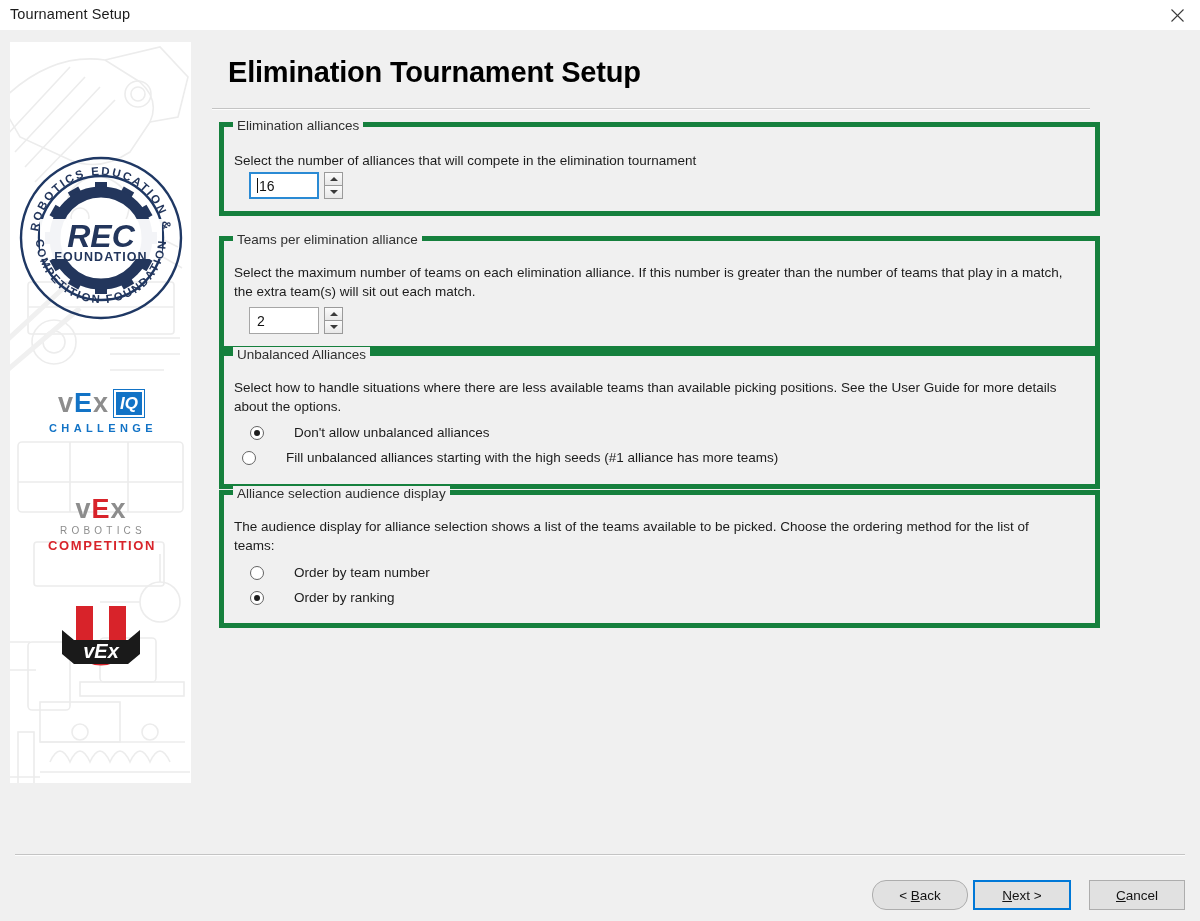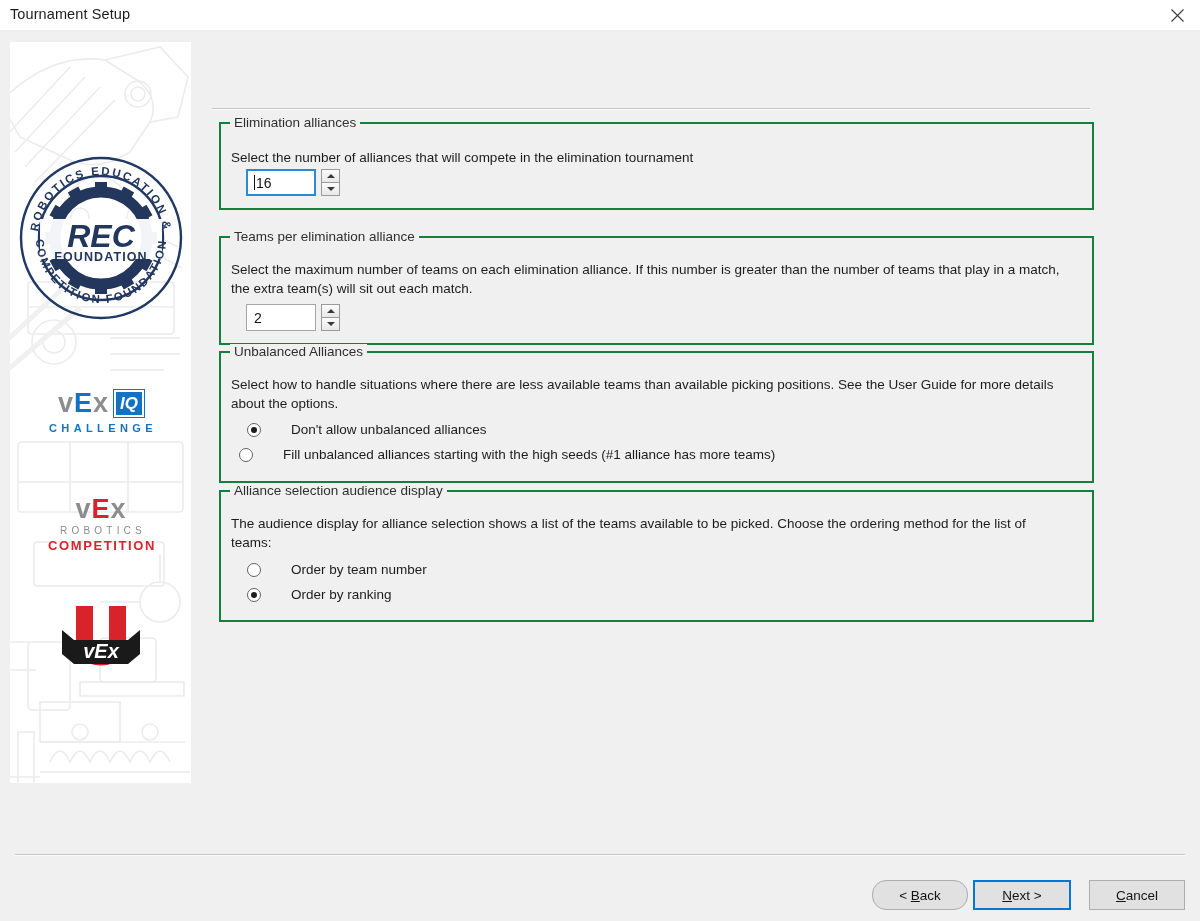--- a/index.html
+++ b/index.html
@@ -111,21 +111,21 @@
   .head-rule {
     position: absolute; left: 212px; top: 78px;
     width: 878px; height: 1px;
     background: #c4c4c4;
     border-bottom: 1px solid #fdfdfd;
   }
 
   
   .group {
     position: absolute;
-    border: 2px solid #15803d;
+    border: 5px solid #15803d;
     background: #f0f0f0;
   }
   .group-title {
     position: absolute; top: -9px; left: 9px;
     background: #f0f0f0;
     padding: 0 4px;
     font-size: 13.5px; color: #2f2f2f;
     white-space: nowrap;
   }
   .group-desc {
@@ -339,20 +339,21 @@
 
       <div class="logo-vexu">
         <svg viewBox="0 0 82 86" width="82" height="86">
           <path d="M16 4 h17 v44 a8 8 0 0 0 16 0 V4 h17 v48 a33 33 0 0 1 -50 0 Z" fill="#d8232a"></path>
           <path d="M2 28 L14 38 L68 38 L80 28 L80 52 L68 62 L14 62 L2 52 Z" fill="#1a1a1a"></path>
           <text x="41" y="56" text-anchor="middle" fill="#ffffff" font-family="Liberation Sans, sans-serif" font-size="20" font-weight="bold" font-style="italic">vEx</text>
         </svg>
       </div>
     </div>
 
+    <div class="headline">Elimination Tournament Setup</div>
     <div class="head-rule"></div>
 
     <div class="group" style="left:219px; top:92px; width:871px; height:84px;">
       <div class="group-title">Elimination alliances</div>
       <div class="group-desc" style="left:10px; top:24px; width:845px;">Select the number of alliances that will compete in the elimination tournament</div>
       <div class="spinner" style="left:25px; top:45px;">
         <div class="spin-field">
           <span class="caret"></span>
             <span>16</span>
         </div>

